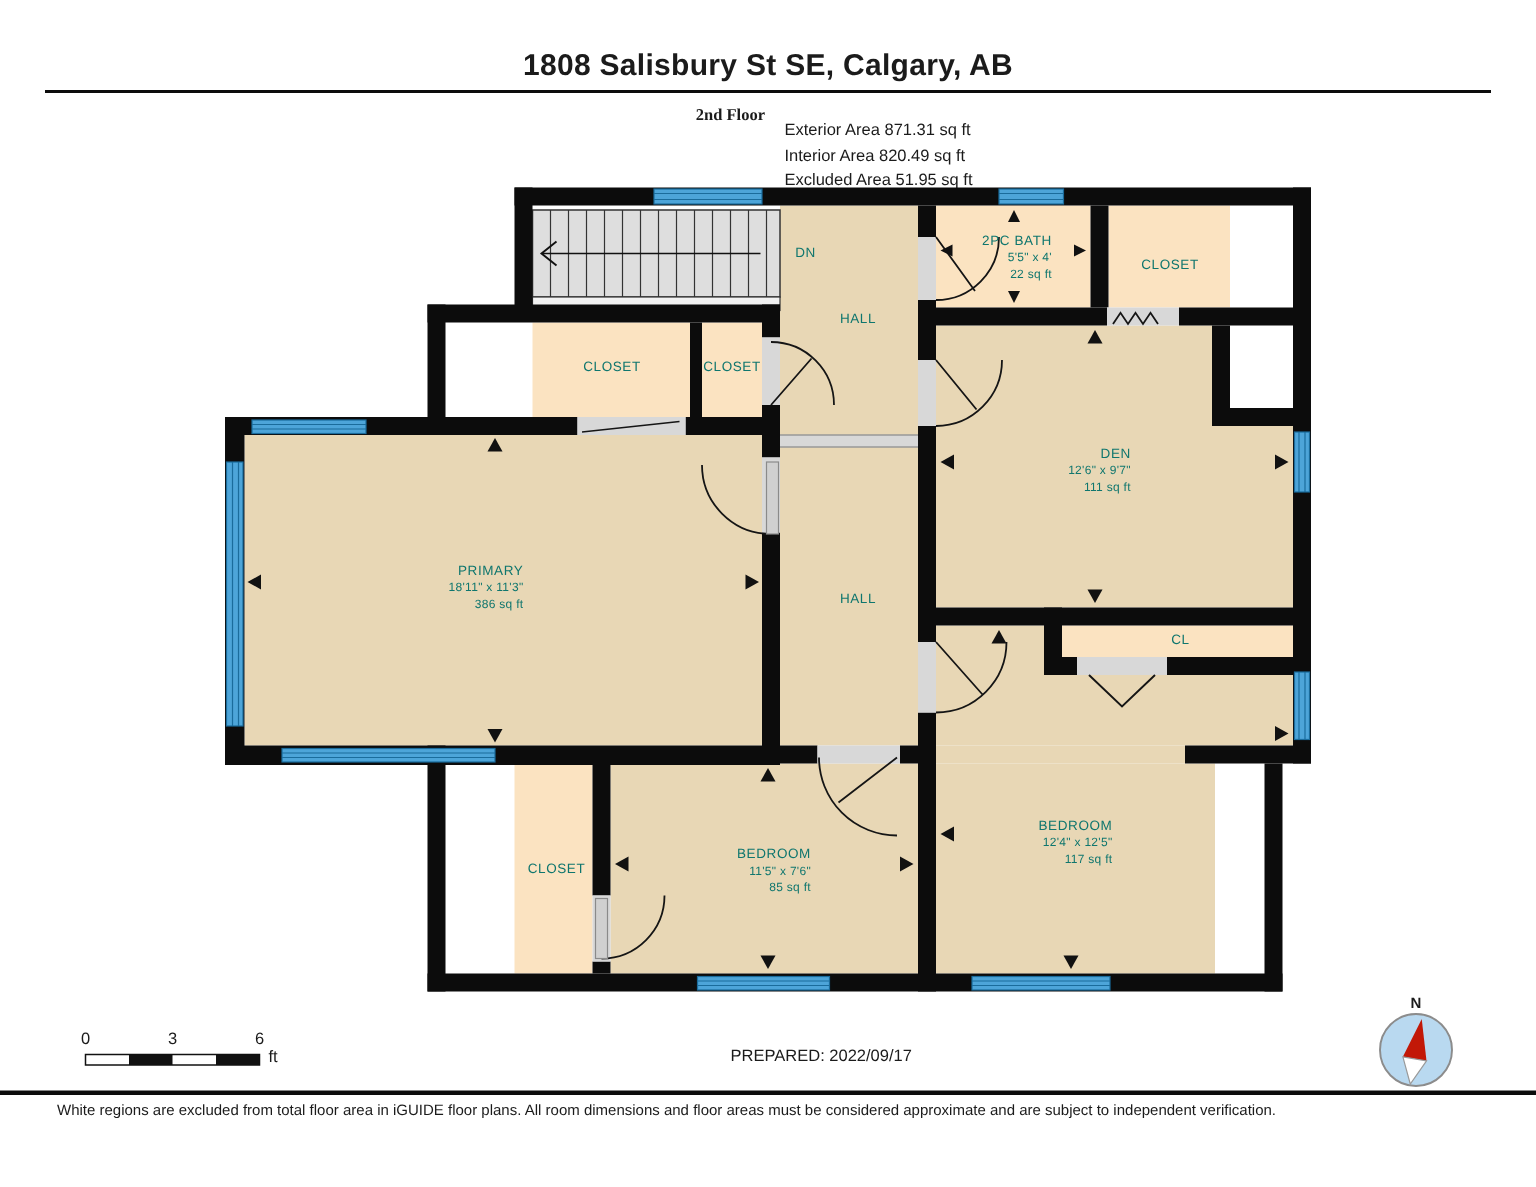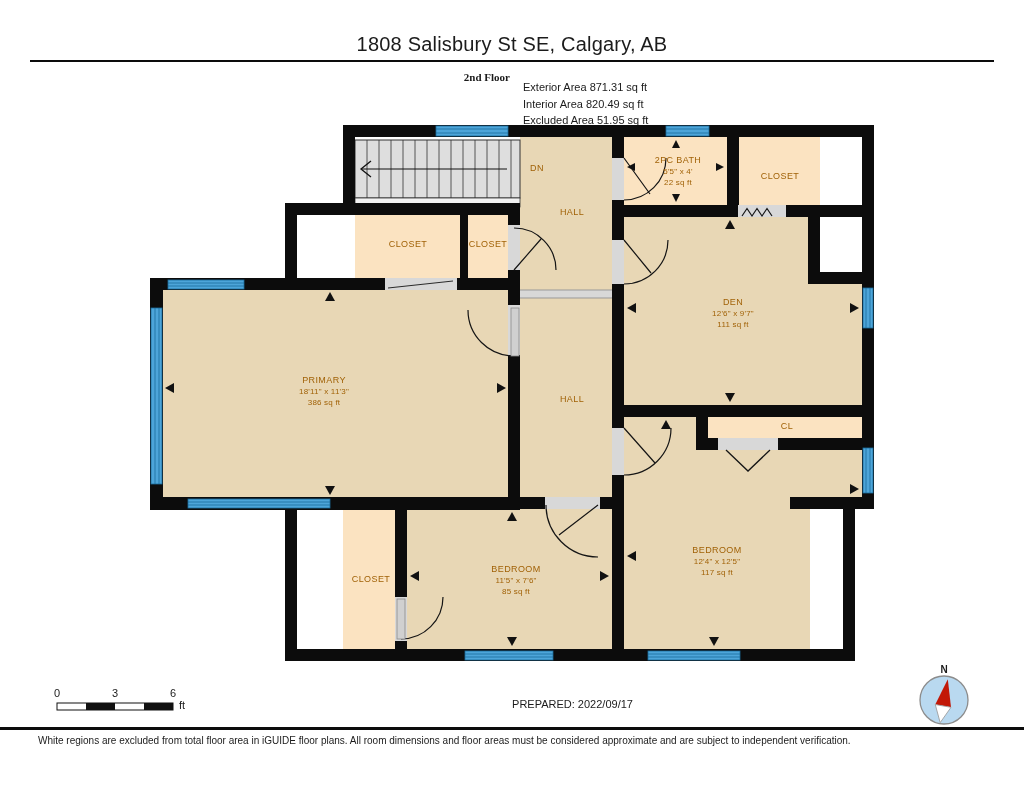--- a/index.html
+++ b/index.html
@@ -1,28 +1,28 @@
 <!DOCTYPE html>
 <html><head>
 <meta charset="utf-8">
 <style>
   html,body{margin:0;padding:0;background:#fff;}
   body{width:1024px;height:791px;position:relative;overflow:hidden;
        font-family:"Liberation Sans",sans-serif;color:#1b1b1b;}
   .abs{position:absolute;}
-  .title{top:33px;left:0;width:1024px;text-align:center;font-size:20px;font-weight:normal;letter-spacing:.2px;}
+  .title{top:33px;left:0;width:1024px;text-align:center;font-size:20px;font-weight:bold;letter-spacing:.2px;}
   .rule{background:#0c0c0c;}
   .floorlabel{top:71px;left:380px;width:130px;text-align:right;font-size:11px;font-weight:bold;font-family:Liberation Serif, serif;}
   .stats{top:79px;left:523px;font-size:11px;line-height:16.5px;}
-  .room-label{position:absolute;transform:translate(-50%,-50%);text-align:center;white-space:nowrap;color:#a16207;}
+  .room-label{position:absolute;transform:translate(-50%,-50%);text-align:right;white-space:nowrap;color:#0f766e;}
   .rname{font-size:9px;letter-spacing:.4px;}
   .rdim{font-size:8px;margin-top:2px;letter-spacing:.2px;}
   .small{font-size:11px;}
   .tick{transform:translateX(-50%);text-align:center;}
-  .prepared{top:698px;left:564px;transform:translateX(-50%);font-size:11px;padding-left:17px;}
+  .prepared{top:698px;left:539px;transform:translateX(-50%);font-size:11px;padding-left:17px;}
   .disclaimer{top:735px;left:38px;width:960px;font-size:10px;}
   .nlabel{top:664px;left:944px;transform:translateX(-50%);font-size:10px;font-weight:bold;}
   svg{position:absolute;top:0;left:0;}
 </style>
 </head>
 <body>
 
 <div class="abs title">1808 Salisbury St SE, Calgary, AB</div>
 <div class="abs rule" style="left:30px;top:60px;width:964px;height:2px"></div>
 <div class="abs floorlabel">2nd Floor</div>

